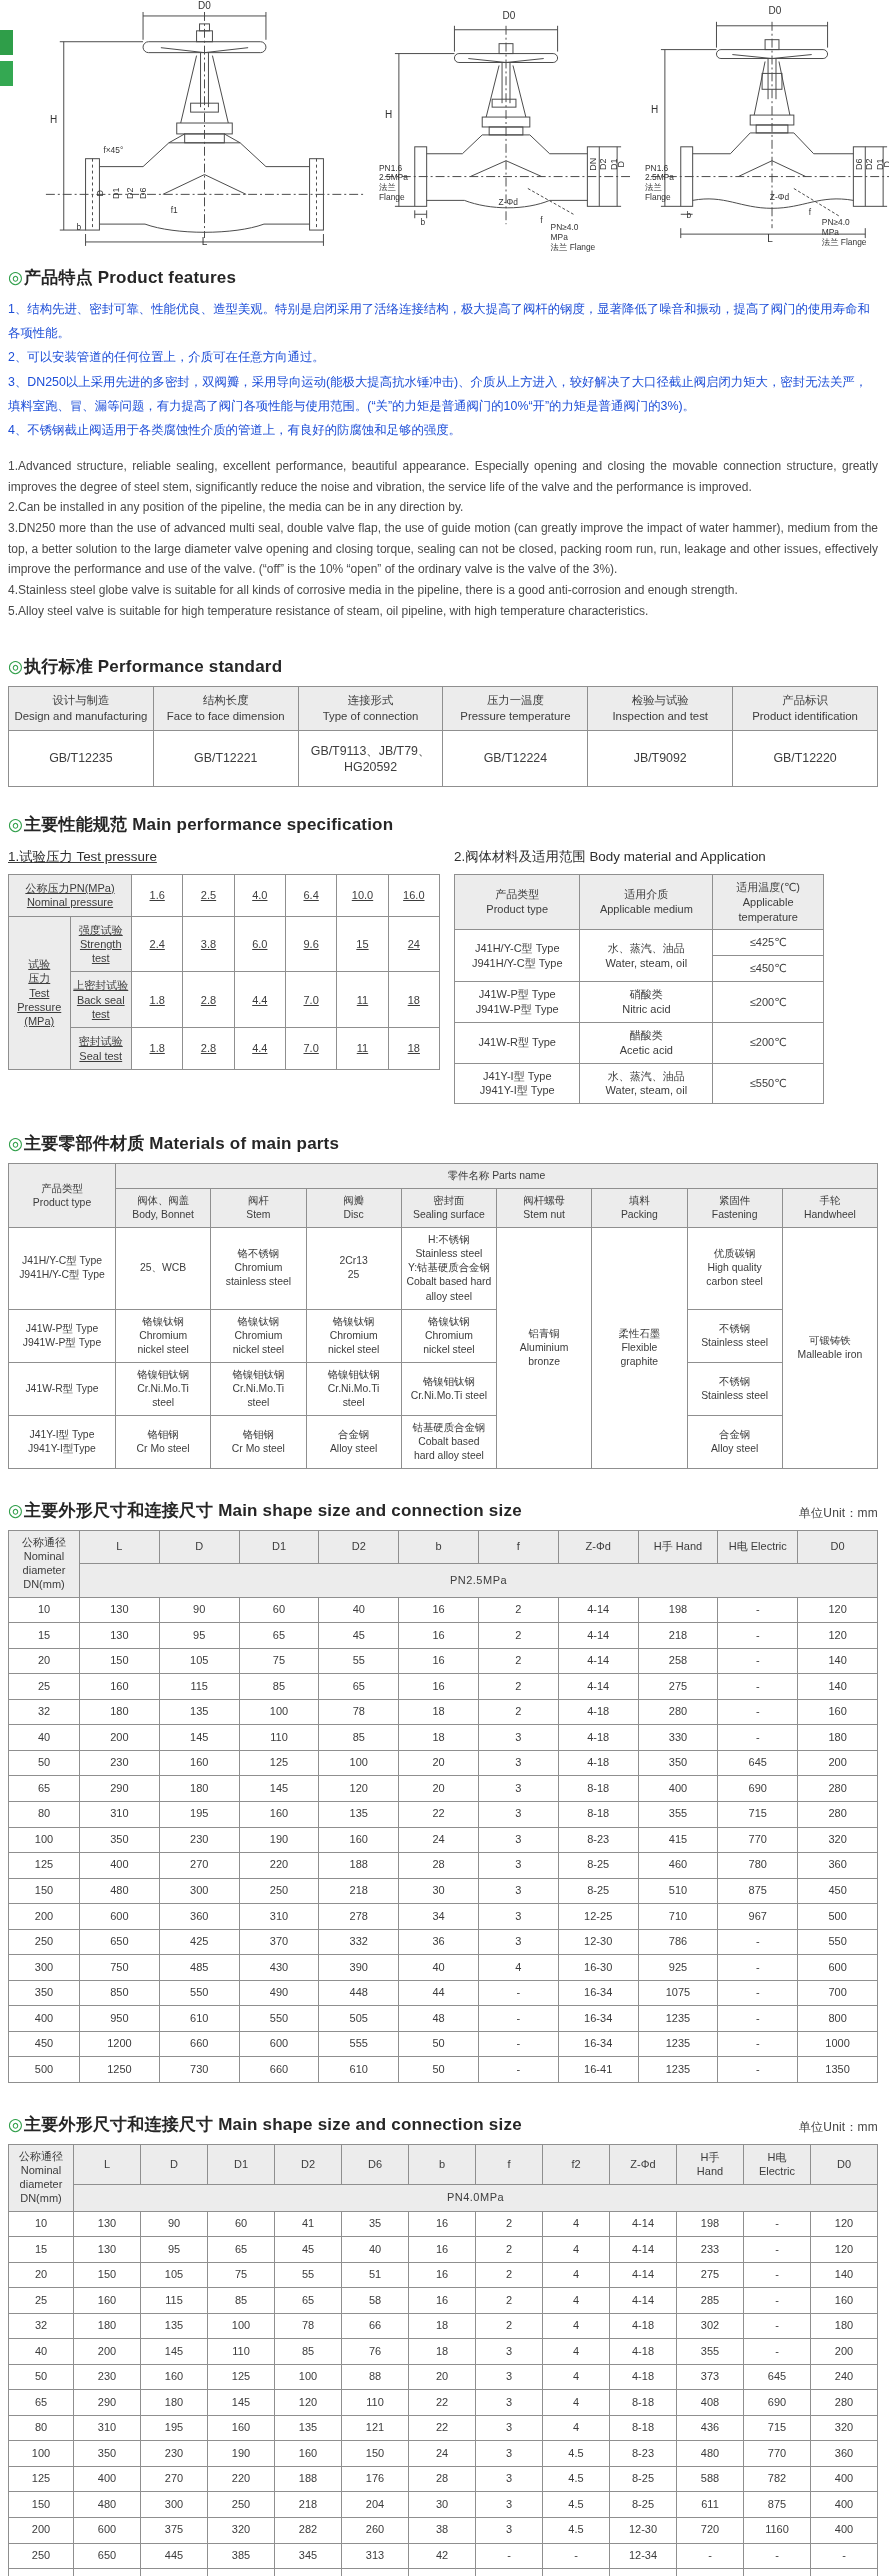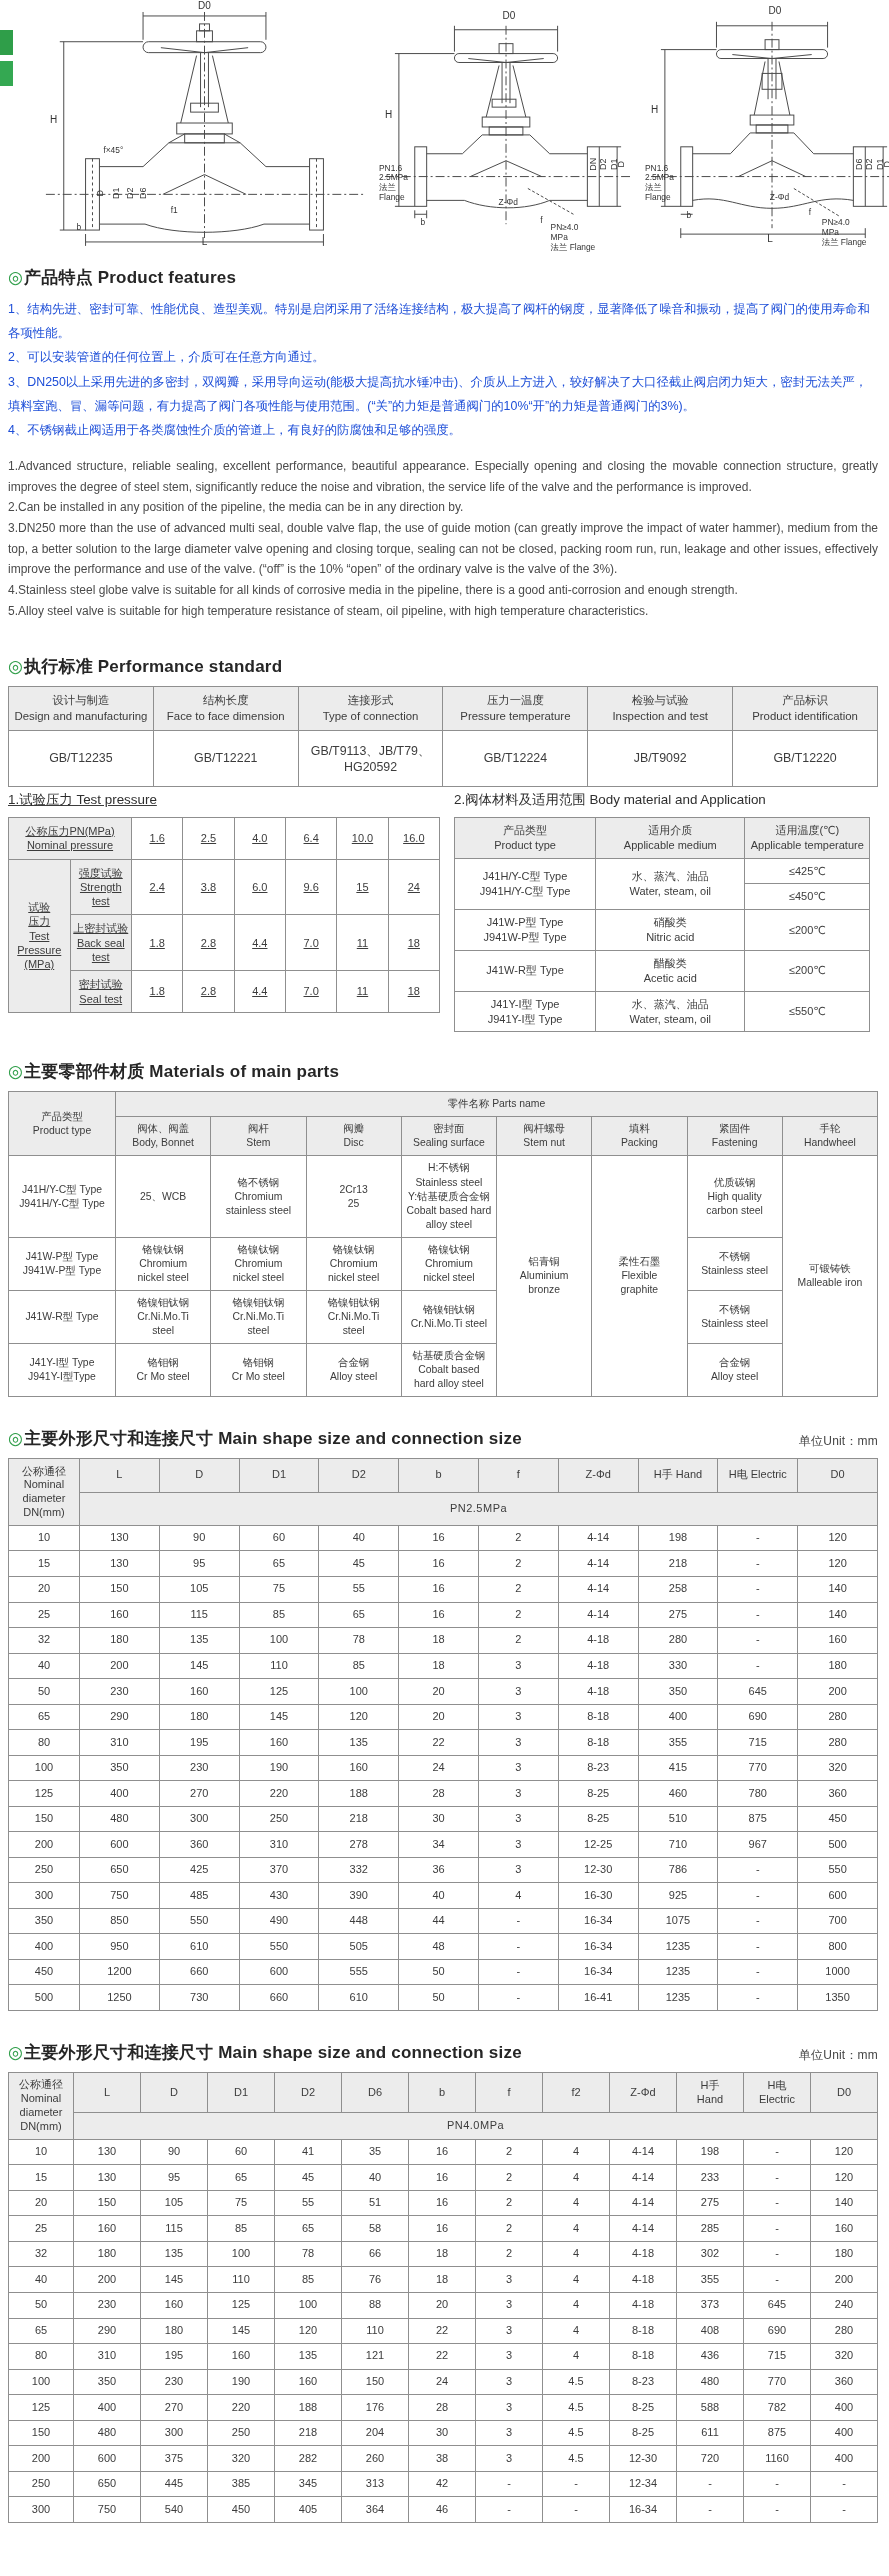--- a/index.html
+++ b/index.html
@@ -30,21 +30,21 @@
   table { border-collapse:collapse; width:100%; table-layout:fixed; }
   table { border:1.5px solid #6f6f6f; }
   th,td { border:1px solid #8f8f8f; text-align:center; vertical-align:middle; white-space:pre-line; padding:4px 2px; font-weight:400; }
   .hd { background:#ececec;margin-left:7px; }
 
   .std-table th { font-size:11.4px; line-height:1.35; padding:6px 2px; }
   .std-table td { font-size:12.4px; padding:12px 2px; }
 
   .perf-flex { display:flex; gap:14px; align-items:flex-start; }
   .perf-col-l { width:432px;text-decoration:underline; }
-  .perf-col-r { width:416px; }
+  .perf-col-r { width:370px; }
   .sub-heading { font-size:13.4px; color:#2e2e2e; margin:4px 0 8px; }
   .tp-table th, .tp-table td { font-size:11px; line-height:1.3; padding:6px 1px; }
   .bm-table th, .bm-table td { font-size:11px; line-height:1.35; padding:5px 2px; }
 
   .mat-table th, .mat-table td { font-size:10.4px; line-height:1.35; padding:5px 2px; }
 
   .dim-table th, .dim-table td { font-size:11px; padding:5.4px 1px; line-height:1.25; }
   .dim-table .band { letter-spacing:0.5px; }
 </style>
 </head>
@@ -258,20 +258,21 @@
         <td>GB/T12221</td>
         <td>GB/T9113、JB/T79、
 HG20592</td>
         <td>GB/T12224</td>
         <td>JB/T9092</td>
         <td>GB/T12220</td>
       </tr>
     </tbody>
   </table>
 
+  <h2 class="section" style="margin-top:26px;"><span class="marker">◎</span><span>主要性能规范 Main performance specification</span></h2>
   <div class="perf-flex">
     <div class="perf-col-l">
       <div class="sub-heading">1.试验压力 Test pressure</div>
       <table class="tp-table">
         <tbody>
           <tr>
             <th class="hd" colspan="2" style="width:123px;">公称压力PN(MPa)
 Nominal pressure</th>
             <td>1.6</td>
             <td>2.5</td>

